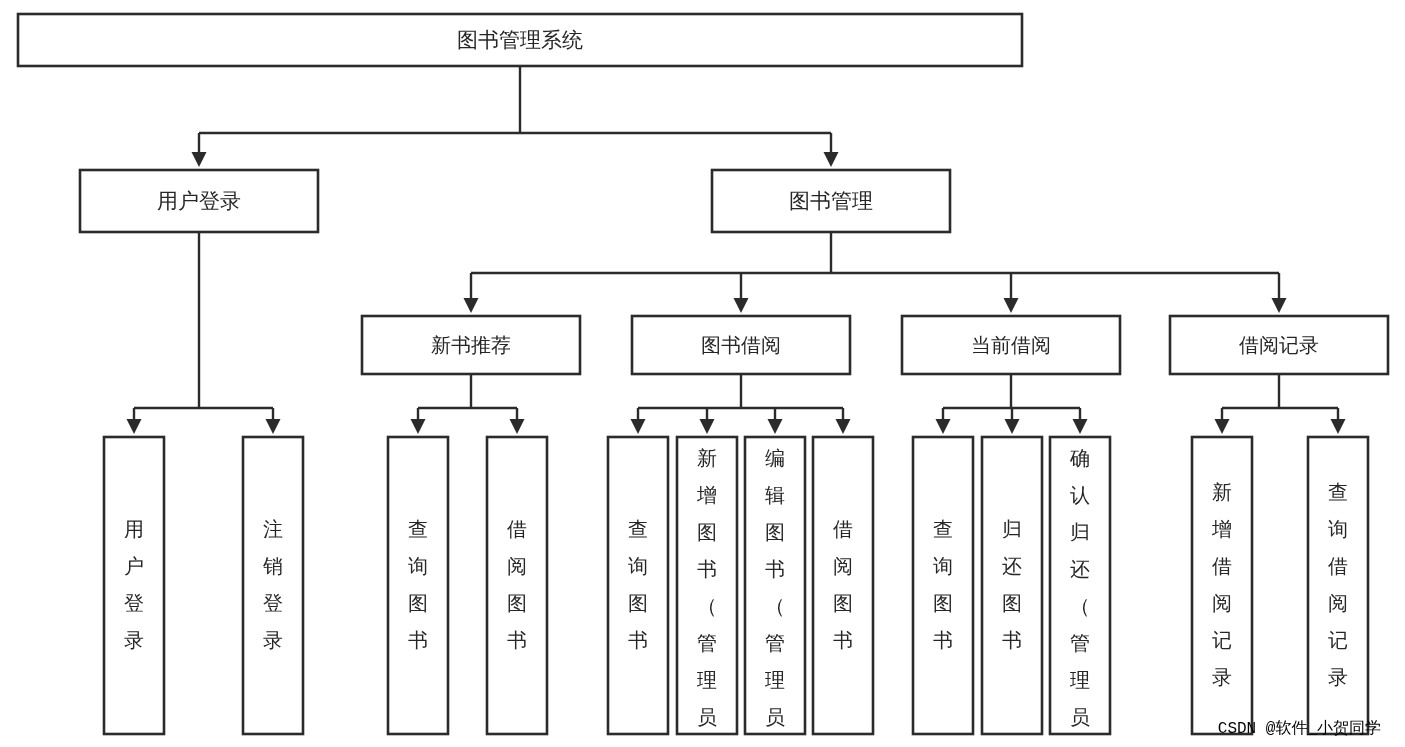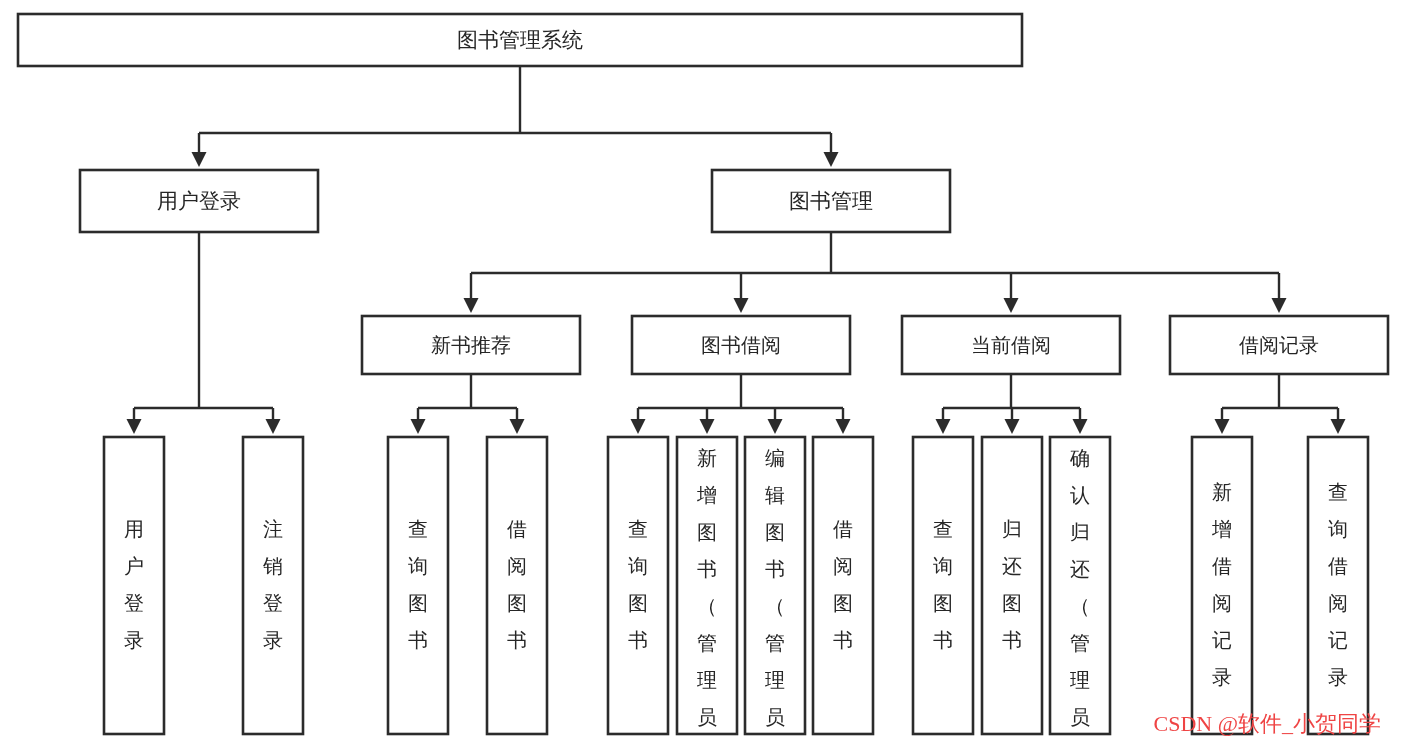--- a/index.html
+++ b/index.html
@@ -46,23 +46,23 @@
     fill: none;
   }
   .arrow-head {
     fill: #2b2b2b;
     stroke: none;
   }
   .watermark {
     position: absolute;
     right: 12px;
     bottom: 8px;
-    font-family: Liberation Serif, serif;
-    font-size: 22px;
-    color: #ef4444;
+    font-family: Liberation Mono, monospace;
+    font-size: 16px;
+    color: #000000;
     white-space: nowrap;
     pointer-events: none;
   }
 </style>
 </head>
 <body>
 
 <div id="diagram-root">
   <svg class="flow" viewBox="0 0 1405 747" xmlns="http://www.w3.org/2000/svg">
 

